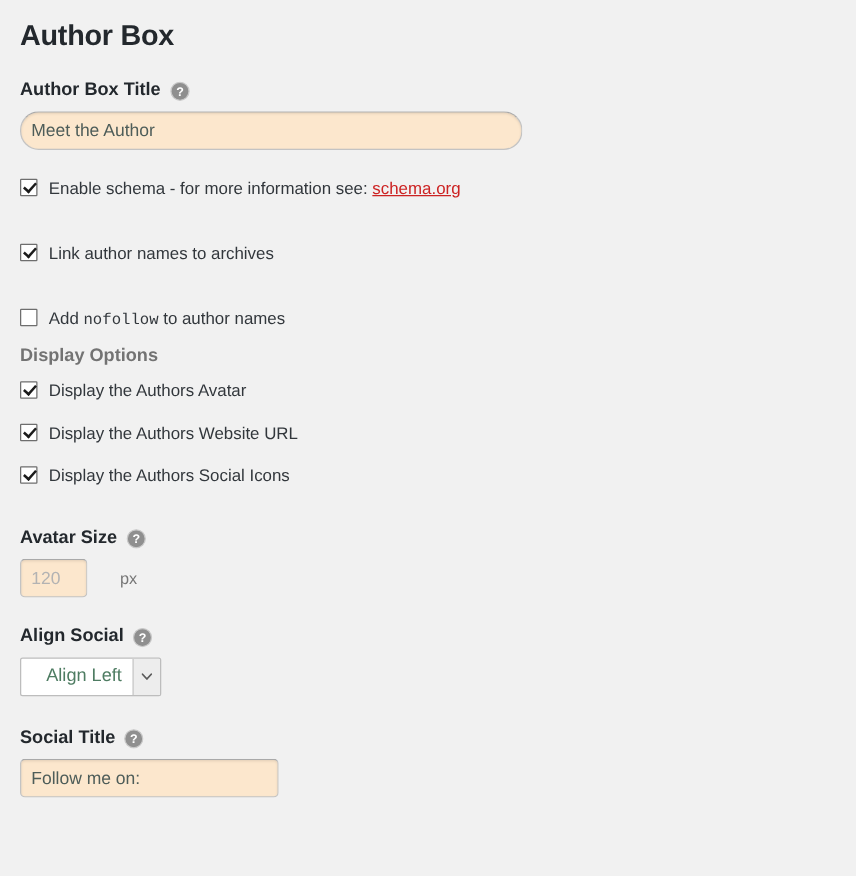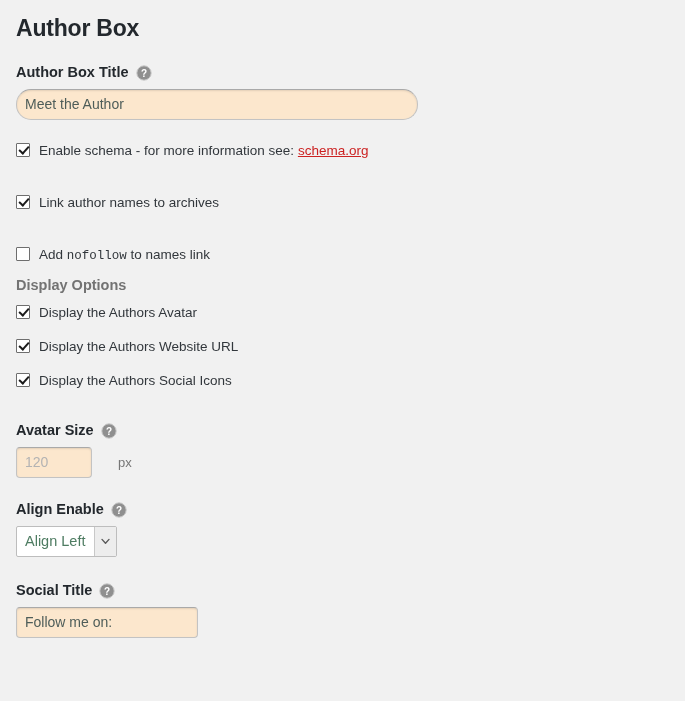--- a/index.html
+++ b/index.html
@@ -71,24 +71,24 @@
     box-sizing: border-box;
     font-family: "Liberation Sans", sans-serif;
     font-size: 14px;
     color: #4e5d59;
     padding: 5px 8px;
     outline: none;
     height: 31px;
     line-height: 19px;
   }
   .input-title { width: 402px; border-radius: 15px; }
-  .input-social { width: 182px; }
+  .input-social { width: 207px; }
 
   .input-avatar {
-    width: 76px;
+    width: 54px;
     background: #fce7cd;
     border: 1px solid #c3c3c3;
     border-top-color: #a9a9a9;
     border-radius: 4px;
     box-shadow: inset 0 1px 2px rgba(0,0,0,0.10);
     box-sizing: border-box;
     font-family: "Liberation Sans", sans-serif;
     font-size: 14px;
     color: #a9a9a9;
     padding: 5px 8px;
@@ -158,21 +158,21 @@
     border: 1px solid #bdbdbd;
     border-radius: 2px;
     background: #fff;
     height: 31px;
     box-sizing: border-box;
     overflow: hidden;
   }
   .select-value {
     display: flex;
     align-items: center;
-    padding: 0 9px 0 8px;
+    padding: 0 9px 0 20px;
     font-size: 14.5px;
     color: #4e7c62;
     font-family: "Liberation Sans", sans-serif;
     white-space: nowrap;
   }
   .select-arrow {
     width: 21px;
     border-left: 1px solid #c8c8c8;
     background: #ededed;
     display: flex;
@@ -224,21 +224,21 @@
     <div class="cb-row spaced">
       <span class="cbx checked"></span>
       <span class="cb-text">Link author names to archives</span>
     </div>
 
     <div class="cb-row">
       <span class="cbx"></span>
       <span class="cb-text">
         <span>Add</span>
         <span class="mono">nofollow</span>
-        <span>to names link</span>
+        <span>to author names</span>
       </span>
     </div>
 
   </div>
 
   <div class="block-display">
     <div class="section-label">Display Options</div>
 
     <div class="cb-row tight">
       <span class="cbx checked"></span>
@@ -268,21 +268,21 @@
       </span>
     </div>
     <div class="row-inline">
       <input class="input-avatar" type="text" placeholder="120" style="">
       <span class="px-label">px</span>
     </div>
   </div>
 
   <div class="block-align">
     <div class="field-label">
-      <span>Align Enable</span>
+      <span>Align Social</span>
       <span class="help-icon">
         <svg width="16" height="16" viewBox="0 0 16 16">
           <circle cx="8" cy="8" r="7.2" fill="#8f8f8f"></circle>
           <circle cx="8" cy="8" r="7.2" fill="none" stroke="#c9c9c9" stroke-width="1"></circle>
           <text x="8" y="11.6" font-family="Liberation Sans, sans-serif" font-size="10" font-weight="bold" fill="#ffffff" text-anchor="middle">?</text>
         </svg>
       </span>
     </div>
     <div class="select-wrap">
       <span class="select-value">Align Left</span>

